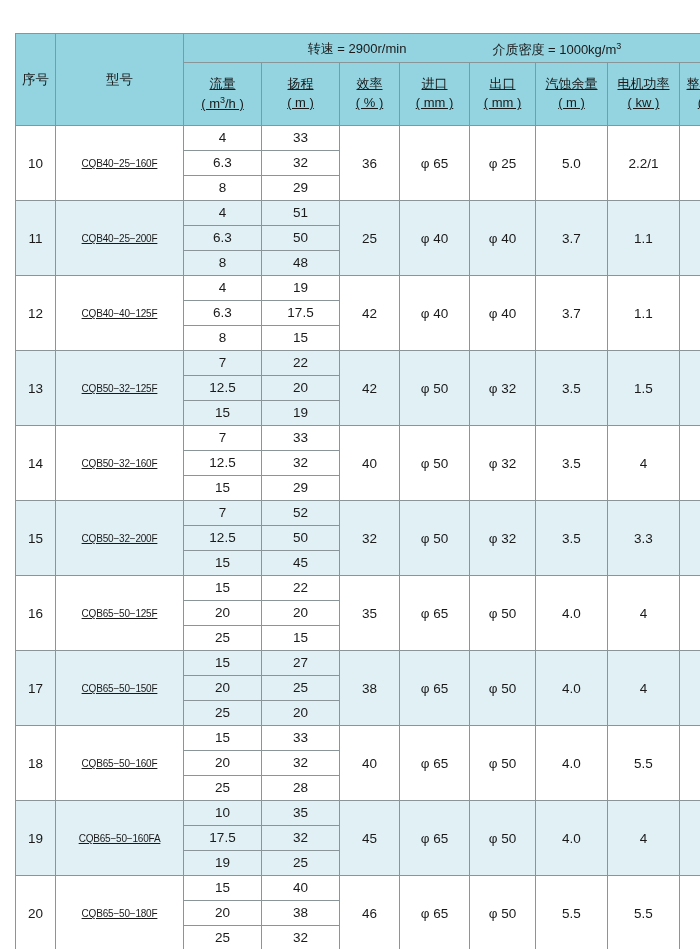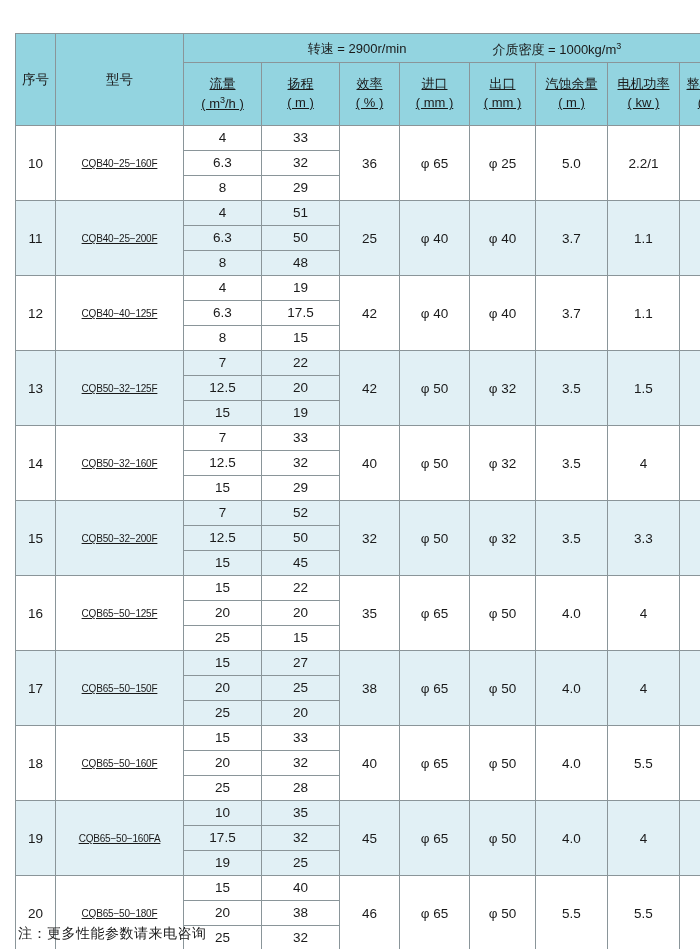--- a/index.html
+++ b/index.html
@@ -388,14 +388,13 @@
           <td class="sub flow">20</td>
           <td class="sub head">38</td>
         </tr>
         <tr class="plain">
           <td class="sub flow">25</td>
           <td class="sub head">32</td>
         </tr>
       </tbody>
   </table>
 
-  <div id="note">注：更多性能参数请来电咨询</div>
 </div>
 
 </body></html>

